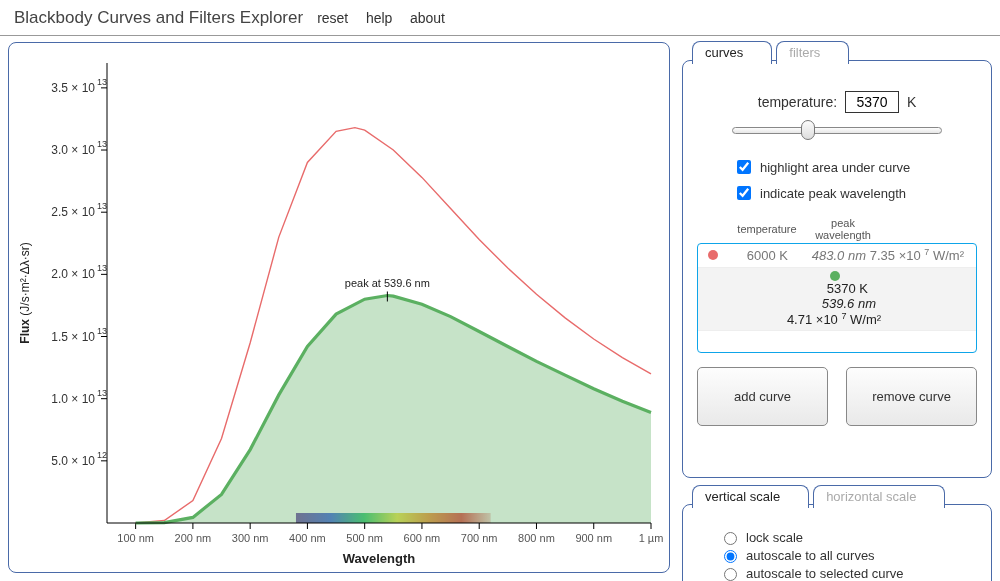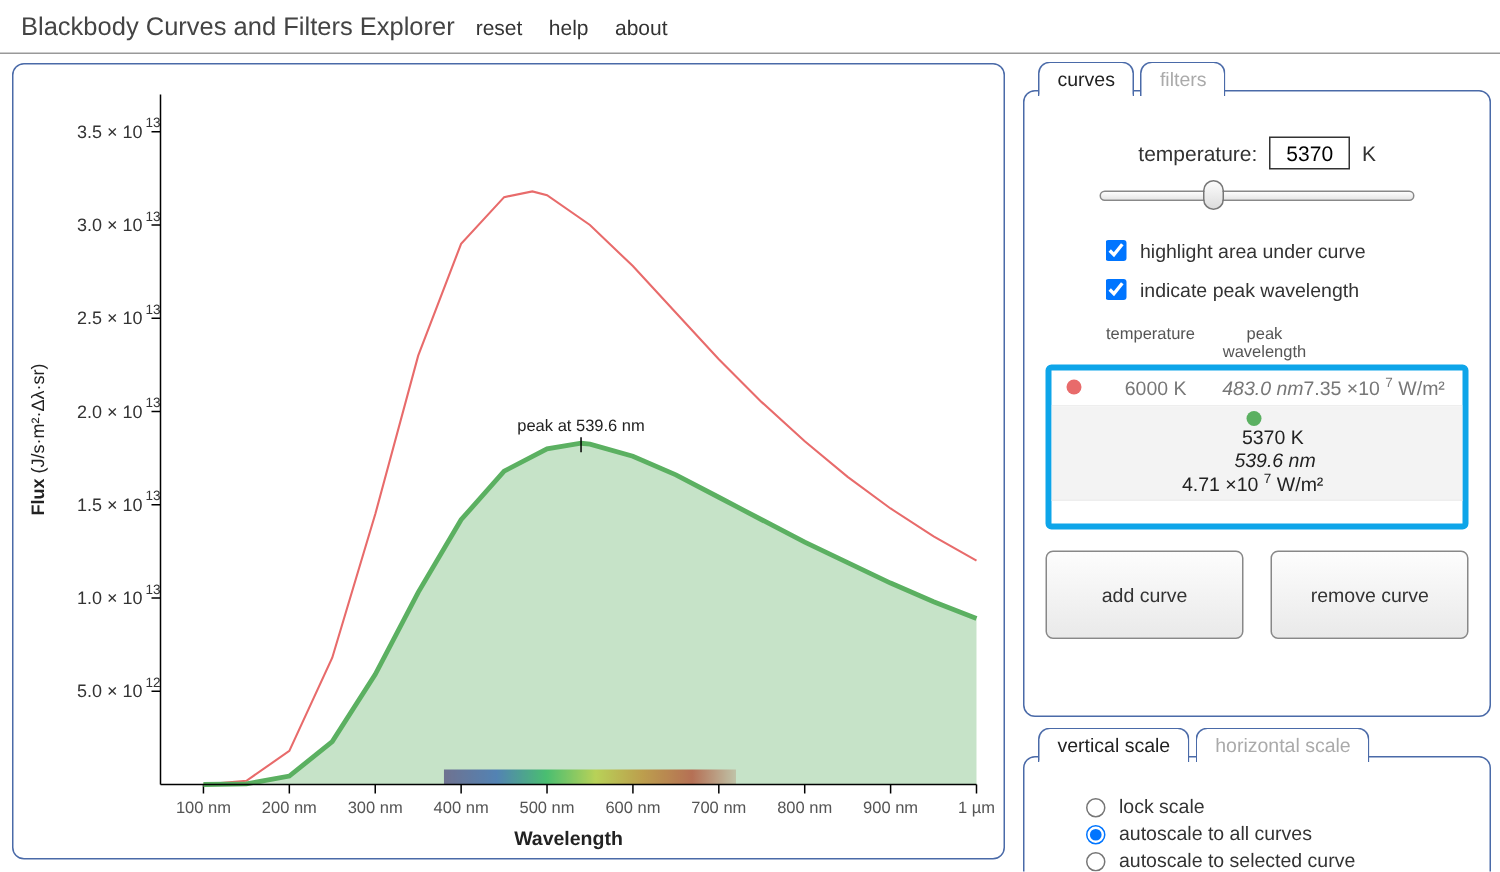--- a/index.html
+++ b/index.html
@@ -8,39 +8,39 @@
   .header { height:36px; border-bottom:1px solid #999; display:flex; align-items:center; justify-content:flex-start; padding:0 14px; }
   .title { font-size:17px; color:#444; }
   .header-links span { margin-left:14px; font-size:14px; color:#333; cursor:pointer; }
   .body { display:flex; height:545px; }
   .chart-panel { width:678px; padding:6px 8px 8px 8px; }
   .chart-box { width:100%; height:100%; border:1px solid #4a6aa8; border-radius:8px; background:#fff; position:relative; }
   .right { flex:1; display:flex; flex-direction:column; padding:6px 8px 8px 4px; gap:8px; }
   .panel-wrap { position:relative; }
   .panel { border:1px solid #4a6aa8; border-radius:8px; background:#fff; padding:14px 14px 14px 14px; }
   .tabs { position:absolute; top:-1px; left:10px; display:flex; gap:0; z-index:2; }
-  .tab { border:1px solid #4a6aa8; border-bottom:none; border-radius:8px 8px 0 0; padding:3px 12px 4px 12px; font-size:13px; margin-right:4px; background:#fff; position:relative; }
+  .tab { border:1px solid #4a6aa8; border-bottom:none; border-radius:8px 8px 0 0; padding:3px 28px 4px 12px; font-size:13px; margin-right:4px; background:#fff; position:relative; }
   .tab.active { color:#222; top:0; }
   .tab.inactive { color:#aaa; }
   .tab.active::after { content:""; position:absolute; left:0; right:0; bottom:-2px; height:3px; background:#fff; }
   .curves-panel { height:418px; padding-top:24px; }
   .temp-row { text-align:center; margin:6px 0 8px 0; font-size:14px; }
   .temp-input { width:54px; text-align:center; border:1px solid #333; padding:2px 2px; font-size:14px; margin:0 4px; }
   .slider-wrap { display:flex; justify-content:center; margin-bottom:18px; }
   .slider { width:210px; height:18px; position:relative; }
   .slider-track { position:absolute; left:0; right:0; top:6px; height:7px; border:1px solid #888; border-radius:4px; background:linear-gradient(#fdfdfd,#e6e6e6); }
   .slider-thumb { position:absolute; top:-1px; width:14px; height:20px; border:1px solid #777; border-radius:7px; background:linear-gradient(#fcfcfc,#ddd); left:calc(36% - 7px); }
   .chk-row { margin:6px 0 4px 36px; font-size:13px; display:flex; align-items:center; gap:6px; }
   .chk-row input { width:14px; height:14px; }
-  .list-head { display:flex; font-size:11px; color:#555; margin:14px 0 2px 0; }
+  .list-head { display:flex; font-size:11px; color:#555; margin:14px 0 2px 0;align-items:center; }
   .list-head .c1 { width:30px; }
   .list-head .c2 { width:80px; text-align:center; }
   .list-head .c3 { width:72px; text-align:center; line-height:1.1; }
   .list-head .c4 { flex:1; text-align:center; }
-  .curve-list { border:4px solid #0ea5e9; border-radius:4px; height:110px; overflow:hidden; font-size:13px; }
+  .curve-list { border:1px solid #0ea5e9; border-radius:4px; height:110px; overflow:hidden; font-size:13px; }
   .curve-row { display:flex; align-items:center; padding:3px 6px; border-bottom:1px solid #eee; }
   .curve-row .dot { width:10px; height:10px; border-radius:50%; margin:0 8px 0 4px; }
   .curve-row .c2 { width:62px; text-align:right; color:#777; }
   .curve-row .c3 { width:78px; text-align:right; color:#777;font-style:italic; }
   .curve-row .c4 { flex:1; text-align:right; color:#777; padding-right:6px; white-space:nowrap; }
   .curve-row.selected { background:#f3f3f3;flex-direction:column; }
   .curve-row.selected .c2, .curve-row.selected .c3, .curve-row.selected .c4 { color:#222; font-weight:500; }
   .btn-row { display:flex; justify-content:space-between; margin-top:14px; gap:18px; }
   .btn { flex:1; border:1px solid #888; border-radius:5px; padding:21px 0; text-align:center; font-size:13px; background:linear-gradient(#fdfdfd,#e9e9e9); cursor:pointer; color:#333; }
   .scale-panel { padding-top:22px; }

